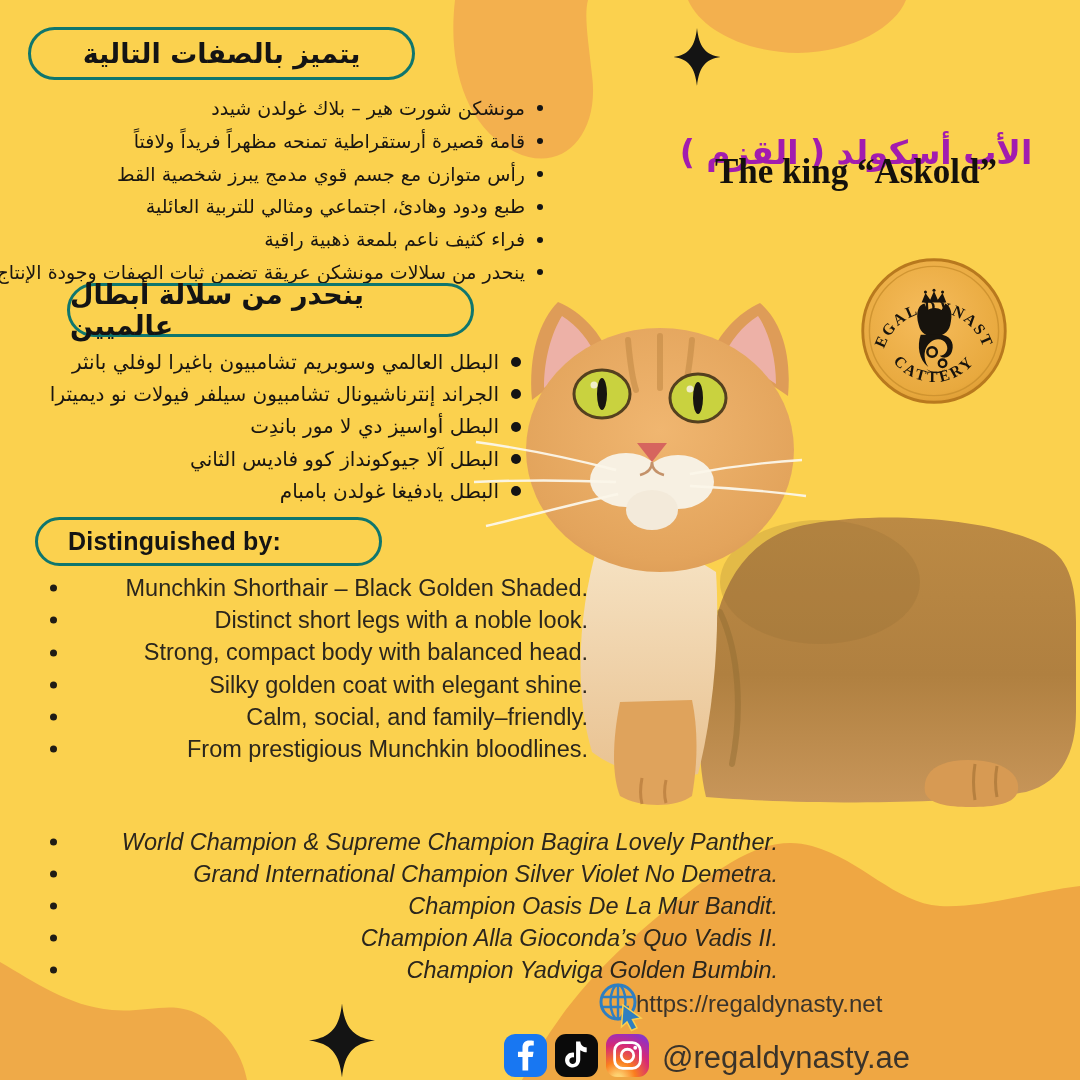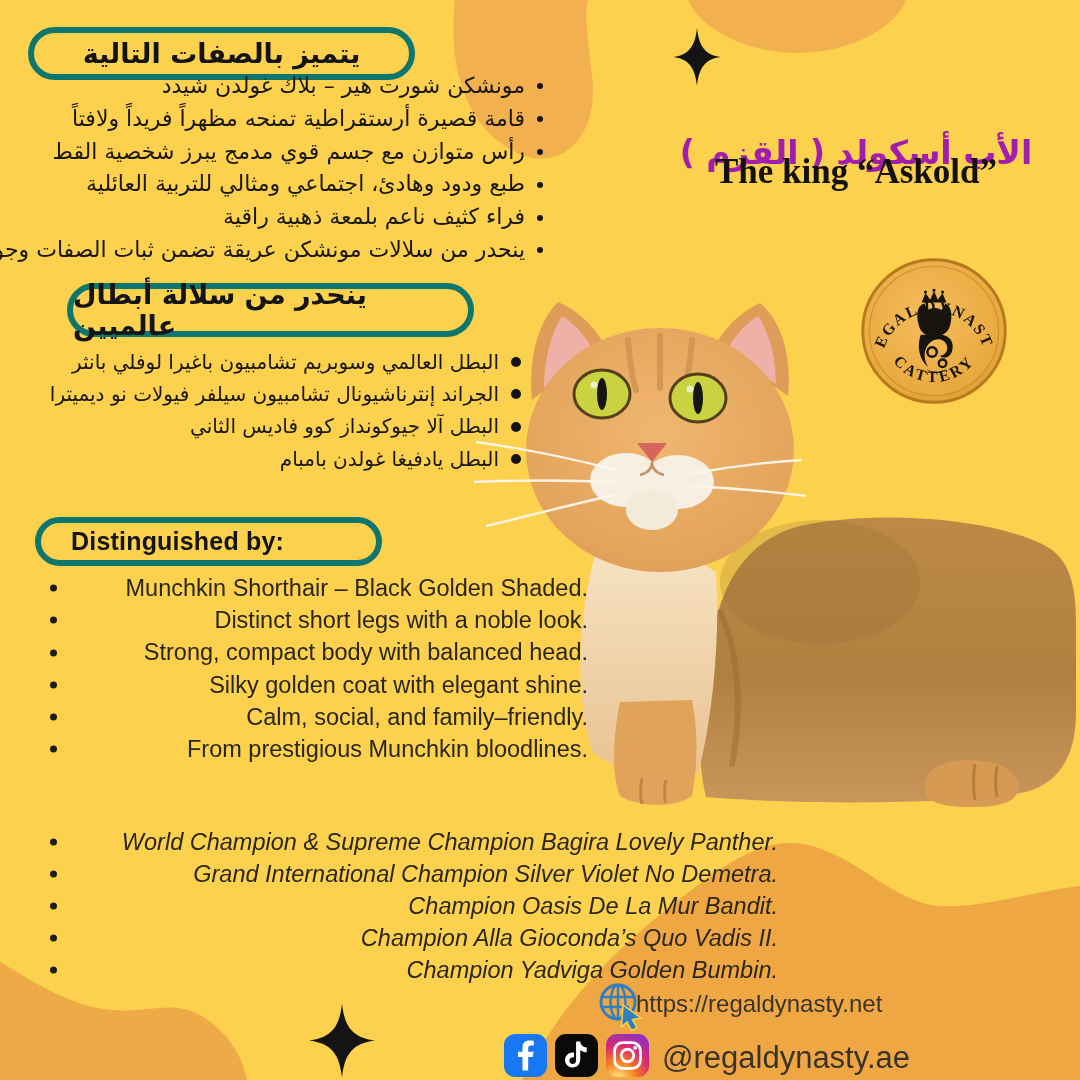--- a/index.html
+++ b/index.html
@@ -1,32 +1,32 @@
 <!DOCTYPE html>
 <html><head>
 <meta charset="utf-8">
 <style>
   html,body{margin:0;padding:0;background:#888;}
   .canvas{position:relative;width:1080px;height:1080px;overflow:hidden;background:#FBD14E;font-family:"DejaVu Sans",sans-serif;}
   .layer{position:absolute;inset:0;}
   svg{display:block;}
 
   
-  .pill{position:absolute;box-sizing:border-box;border:6px solid #0f766e;border-radius:27px;display:flex;align-items:center;background:transparent;z-index:4;}
+  .pill{position:absolute;box-sizing:border-box;border:3px solid #0f766e;border-radius:27px;display:flex;align-items:center;background:transparent;z-index:4;}
   .pill.center{justify-content:center;}
   .pill-ar{font-weight:bold;color:#141414;font-family:"DejaVu Sans",sans-serif;}
   .pill-en{font-weight:bold;color:#141414;font-family:"Liberation Sans",sans-serif;letter-spacing:.2px;}
 
   
   .list{position:absolute;margin:0;padding:0;list-style:none;z-index:4;}
   .list li{position:relative;white-space:nowrap;}
   .ar{direction:rtl;text-align:right;font-family:"DejaVu Sans",sans-serif;color:#1a1611;}
   .ar li{padding-right:20px;}
   .ar li::before{content:"";position:absolute;right:2px;top:50%;transform:translateY(-50%);border-radius:50%;background:#141414;}
-  .list-traits{left:0;top:70px;width:545px;font-size:22px;line-height:32.8px;}
+  .list-traits{left:0;top:92px;width:545px;font-size:19px;line-height:32.8px;}
   .list-traits li::before{width:6px;height:6px;}
   .list-lineage{left:0;top:346px;width:525px;font-size:20px;line-height:32.2px;}
   .list-lineage li{padding-right:26px;}
   .list-lineage li::before{width:10px;height:10px;right:4px;}
   .en{font-family:"Liberation Sans",sans-serif;color:#2b261d;}
   .en li{padding-left:22px;text-align:right;}
   .en li::before{content:"";position:absolute;left:2px;top:50%;transform:translateY(-50%);width:7px;height:7px;border-radius:50%;background:#201c15;}
   .list-distinguished{left:48px;top:572px;width:540px;font-size:23.5px;line-height:32.2px;}
   .list-bloodlines{left:48px;top:826px;width:730px;font-size:23.5px;line-height:32px;font-style:italic;}
 
@@ -136,20 +136,21 @@
     <li><span>فراء كثيف ناعم بلمعة ذهبية راقية</span></li>
     <li><span>ينحدر من سلالات مونشكن عريقة تضمن ثبات الصفات وجودة الإنتاج</span></li>
   </ul>
 
   <div class="pill center pill-ar" style="left:30px;top:283px;width:407px;height:54px;font-size:27px;margin-left:37px;">
     <span>ينحدر من سلالة أبطال عالميين</span>
   </div>
   <ul class="list ar list-lineage">
     <li><span>البطل العالمي وسوبريم تشامبيون باغيرا لوفلي بانثر</span></li>
     <li><span>الجراند إنترناشيونال تشامبيون سيلفر فيولات نو ديميترا</span></li>
+    <li><span>البطل أواسيز دي لا مور باندِت</span></li>
     <li><span>البطل آلا جيوكونداز كوو فاديس الثاني</span></li>
     <li><span>البطل يادفيغا غولدن بامبام</span></li>
   </ul>
 
   <div class="pill pill-en" style="left:35px;top:517px;width:347px;height:49px;font-size:25px;padding-left:30px;">
     <span>Distinguished by:</span>
   </div>
   <ul class="list en list-distinguished">
     <li><span>Munchkin Shorthair – Black Golden Shaded.</span></li>
     <li><span>Distinct short legs with a noble look.</span></li>

